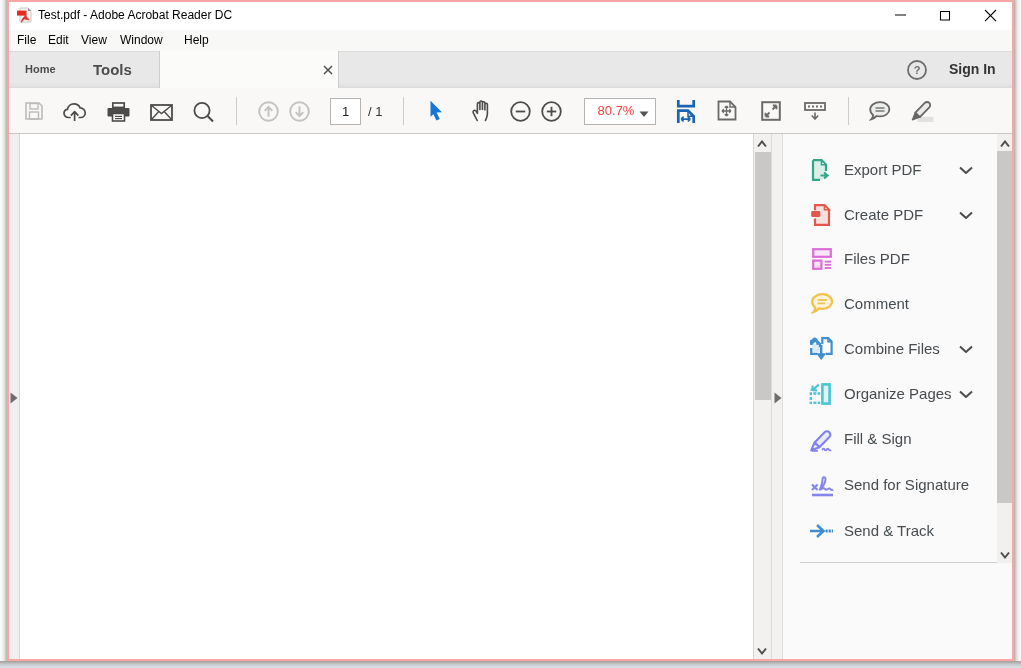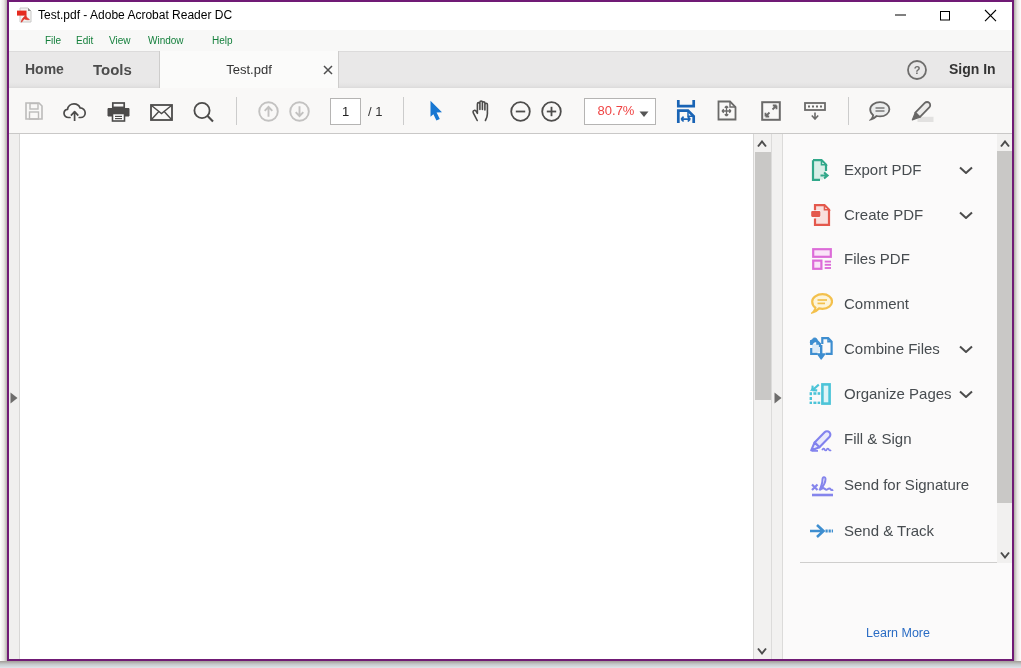--- a/index.html
+++ b/index.html
@@ -2,33 +2,33 @@
 <html><head>
 <meta charset="utf-8">
 <style>
 html,body{margin:0;padding:0;}
 body{width:1021px;height:668px;position:relative;overflow:hidden;
   font-family:"Liberation Sans",sans-serif;background:#fff;}
 .abs{position:absolute;}
 #shadowL{left:0;top:0;width:7px;height:661px;background:linear-gradient(to right,#fefefe,#eae8e5 55%,#b6b1ac);}
 #shadowR{left:1014px;top:0;width:7px;height:661px;background:linear-gradient(to left,#fefefe,#eae8e5 55%,#b2ada8);}
 #shadowB{left:0;top:661px;width:1021px;height:7px;background:linear-gradient(to bottom,#a19c97,#c5c8cb 45%,#dee4ea);}
-#win{left:7px;top:0;width:1007px;height:661px;border:2px solid #701a75;box-sizing:border-box;background:#fff;}
+#win{left:7px;top:0;width:1007px;height:661px;border:2px solid #fca5a5;box-sizing:border-box;background:#fff;}
 
 #titlebar{left:0;top:0;width:1003px;height:28px;background:#fff;}
 #menubar{left:0;top:28px;width:1003px;height:21px;background:#f8f8f7;}
 #tabbar{left:0;top:49px;width:1003px;height:37px;border-top:1px solid #dcdbdb;box-sizing:border-box;background:linear-gradient(#e9e8e8 0 30px,#e3e2e2 34px,#d7d6d6 37px);}
 #toolbar{left:0;top:86px;width:1003px;height:45px;background:#f9f8f7;border-bottom:1px solid #c9c8c7;box-sizing:content-box;}
 
 #title-text{left:29px;top:0;height:27px;line-height:27px;font-size:12px;color:#000;}
 .winbtn{top:0;width:13px;height:23px;}
 
-.menu{top:28px;height:21px;line-height:21px;font-size:10px;color:#15803d;margin-left:28px;}
-
-#home{left:16px;top:49px;height:37px;line-height:37px;font-size:14px;font-weight:bold;color:#4c4c4c;}
+.menu{top:28px;height:21px;line-height:21px;font-size:12px;color:#000000;}
+
+#home{left:16px;top:49px;height:37px;line-height:37px;font-size:11px;font-weight:bold;color:#4c4c4c;}
 #tools{left:84px;top:49px;height:37px;line-height:37px;font-size:15px;font-weight:bold;color:#4c4c4c;}
 #tab{left:150px;top:49px;width:180px;height:37px;background:#fbfbfa;border-left:1px solid #cecdcc;border-right:1px solid #cecdcc;box-sizing:border-box;}
 #tabname{left:150px;top:49px;width:180px;height:37px;line-height:37px;text-align:center;font-size:13px;color:#333;}
 #signin{left:940px;top:49px;height:37px;line-height:37px;font-size:14px;font-weight:bold;color:#343434;}
 
 .tsep{top:95px;width:1px;height:28px;background:#cccccc;}
 .box{top:96px;height:27px;background:#fff;border:1px solid #b5b4b3;box-sizing:border-box;}
 
 #lstrip{left:0;top:132px;width:10px;height:525px;background:#f0efee;border-right:1px solid #d8d7d6;box-sizing:content-box;}
 #page{left:11px;top:132px;width:732px;height:525px;background:#fff;}
@@ -76,21 +76,20 @@
   <div class="abs menu" style="left:8px">File</div>
   <div class="abs menu" style="left:39px">Edit</div>
   <div class="abs menu" style="left:72px">View</div>
   <div class="abs menu" style="left:111px">Window</div>
   <div class="abs menu" style="left:175px">Help</div>
 
   <div class="abs" id="tabbar"></div>
   <div class="abs" id="tab"></div>
   <div class="abs" id="home">Home</div>
   <div class="abs" id="tools">Tools</div>
-  <div class="abs" id="tabname">Test.pdf</div>
   <svg class="abs" style="left:314px;top:63px" width="10" height="10">
       <path d="M1 1 L9 9 M9 1 L1 9" stroke="#4f4f4f" stroke-width="1.5"></path>
     </svg>
   <svg class="abs" style="left:898px;top:58px" width="20" height="20" viewBox="0 0 20 20">
     <circle cx="10" cy="10" r="9" fill="none" stroke="#6e6d6c" stroke-width="1.8"></circle>
     <text x="10" y="14.2" text-anchor="middle" font-size="11" font-weight="bold" fill="#6e6d6c" font-family="Liberation Sans">?</text>
   </svg>
   <div class="abs" id="signin">Sign In</div>
 
   <div class="abs" id="toolbar"></div>
@@ -317,14 +316,13 @@
   </svg>
   <svg class="abs" style="left:800px;top:520px" width="24" height="18" viewBox="0 0 24 18">
     <path d="M1 9 H13 M8 3 L14.5 9 L8 15" fill="none" stroke="#3e8ed0" stroke-width="2.6"></path>
     <g fill="#3e8ed0">
         <rect x="16.5" y="7.5" width="2.2" height="3"></rect>
         <rect x="19.6" y="7.5" width="2.2" height="3"></rect>
         <rect x="22.7" y="7.5" width="2.2" height="3"></rect>
       </g>
   </svg>
   <div class="abs" id="psep"></div>
-  <div class="abs" id="learn">Learn More</div>
 </div>
 
 </body></html>

